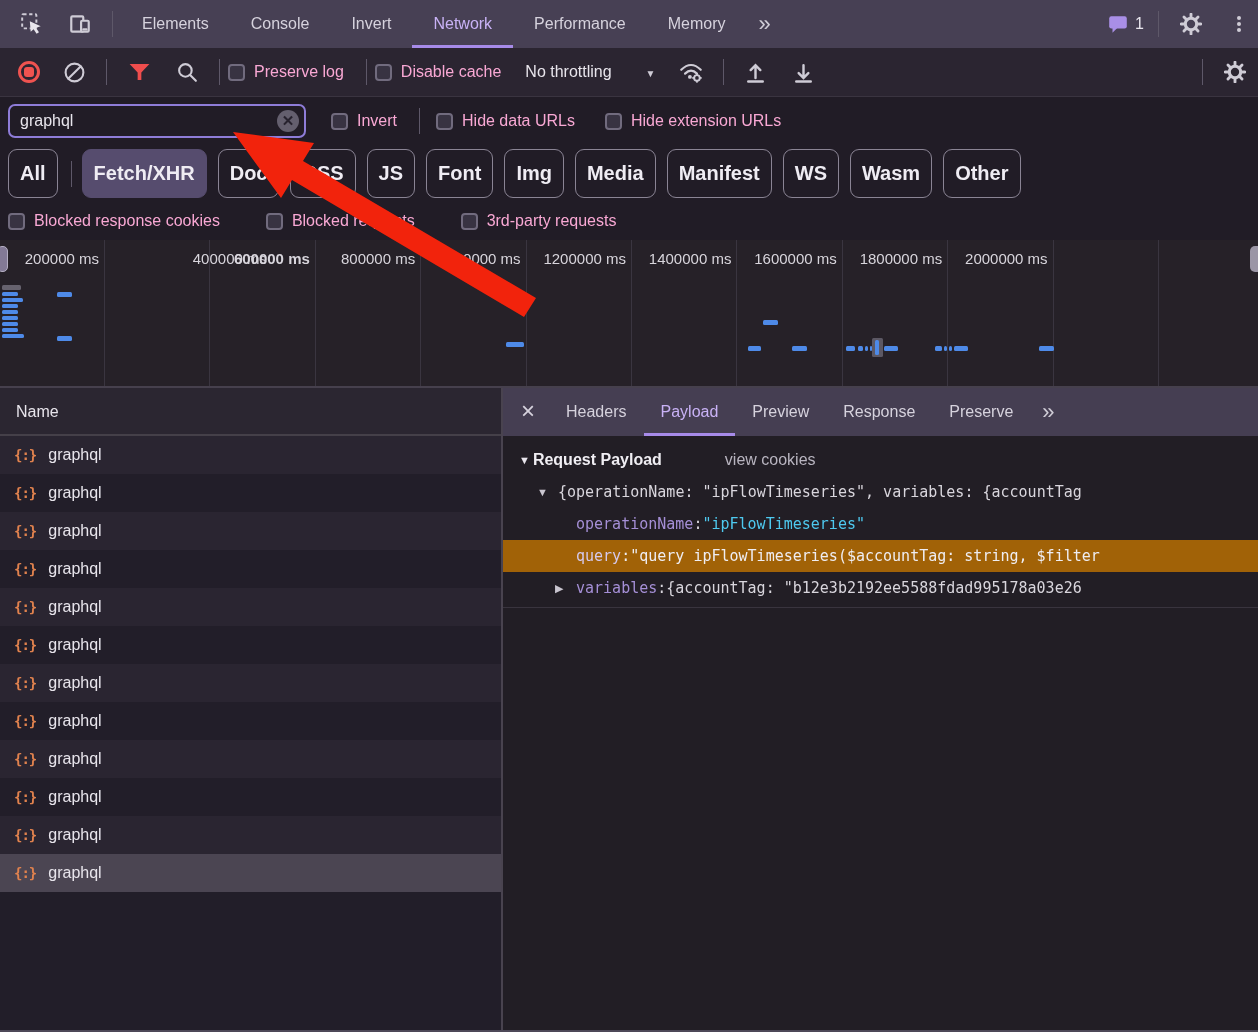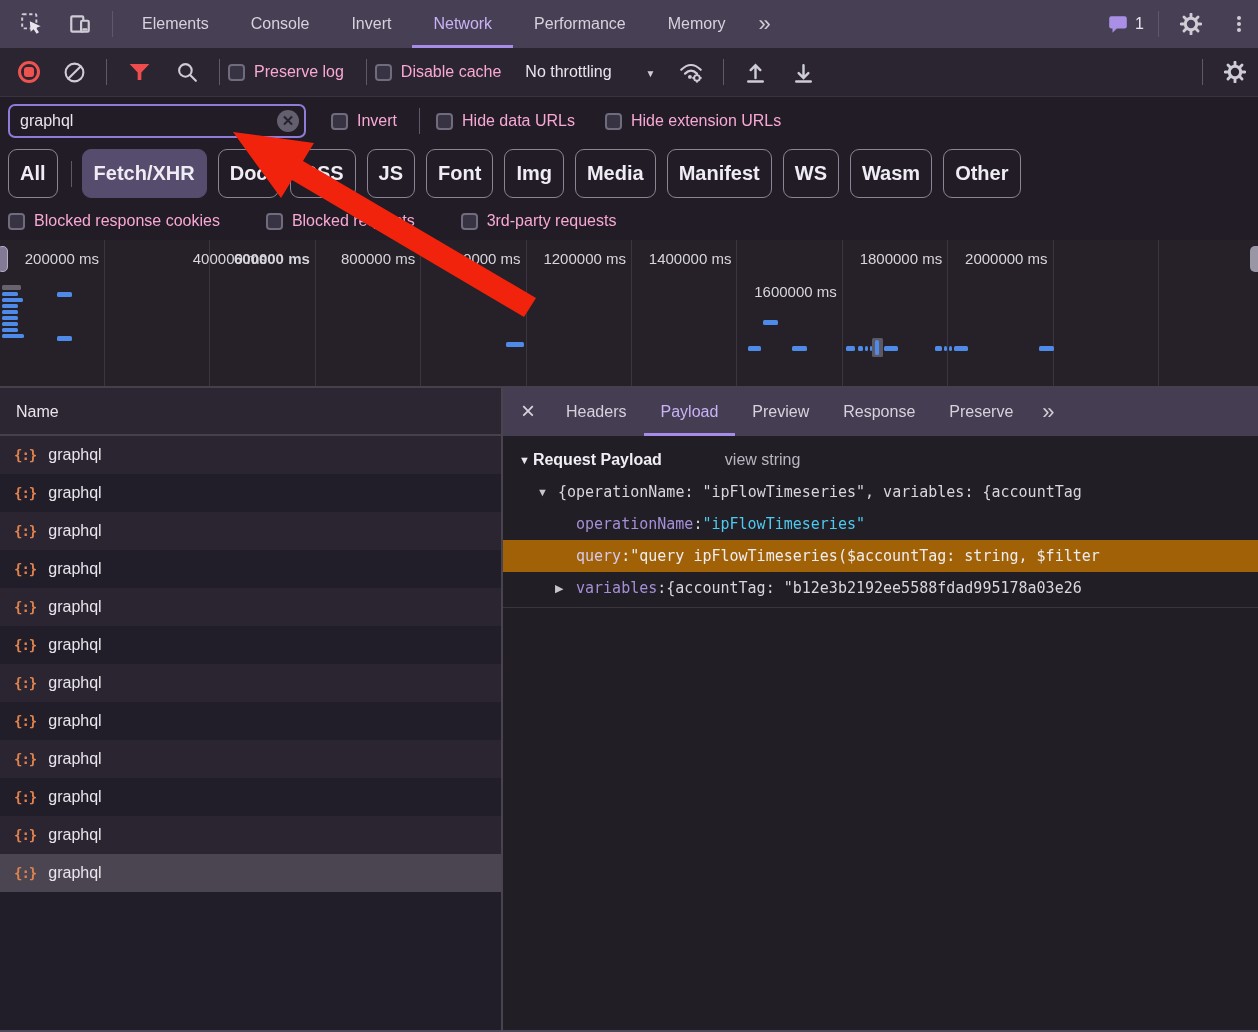--- a/index.html
+++ b/index.html
@@ -294,21 +294,21 @@
       <div class="ov-label" style="right: 948.2px; font-weight: bold;">600000 ms</div>
       <div class="ov-line" style="left: 420.2px;"></div>
       <div class="ov-label" style="right: 842.8px;">800000 ms</div>
       <div class="ov-line" style="left: 525.6px;"></div>
       <div class="ov-label" style="right: 737.4px;">1000000 ms</div>
       <div class="ov-line" style="left: 631px;"></div>
       <div class="ov-label" style="right: 632px;">1200000 ms</div>
       <div class="ov-line" style="left: 736.4px;"></div>
       <div class="ov-label" style="right: 526.6px;">1400000 ms</div>
       <div class="ov-line" style="left: 841.8px;"></div>
-      <div class="ov-label" style="right: 421.2px; margin-top: 33px;">1600000 ms</div>
+      <div class="ov-label" style="right: 421.2px;">1600000 ms</div>
       <div class="ov-line" style="left: 947.2px;"></div>
       <div class="ov-label" style="right: 315.8px;">1800000 ms</div>
       <div class="ov-line" style="left: 1052.6px;"></div>
       <div class="ov-label" style="right: 210.4px;">2000000 ms</div>
       <div class="ov-line" style="left: 1158px;"></div>
       <div class="ov-bar" style="left: 2px; top: 45px; width: 19px; height: 5px; background: rgb(102, 98, 110);"></div>
       <div class="ov-bar" style="left: 2px; top: 52px; width: 16px; height: 4px; background: rgb(78, 138, 232);"></div>
       <div class="ov-bar" style="left: 2px; top: 58px; width: 21px; height: 4px; background: rgb(78, 138, 232);"></div>
       <div class="ov-bar" style="left: 2px; top: 64px; width: 16px; height: 4px; background: rgb(78, 138, 232);"></div>
       <div class="ov-bar" style="left: 2px; top: 70px; width: 16px; height: 4px; background: rgb(78, 138, 232);"></div>
@@ -399,21 +399,21 @@
             <div class="dtab">Preview</div>
             <div class="dtab">Response</div>
             <div class="dtab">Preserve</div>
           </div>
         <span class="more-tabs">»</span>
       </div>
       <div class="dcontent">
         <div class="payload-head">
           <span class="tri">▼</span>
           <span class="ph-title">Request Payload</span>
-          <span class="view-src">view string</span>
+          <span class="view-src">view cookies</span>
         </div>
         <div id="treeRows">
             <div class="tree-row lvl0">
               <span class="toggle">▼</span>
               <span class="seg-plain">{operationName: "ipFlowTimeseries", variables: {accountTag</span>
             </div>
             <div class="tree-row lvl1">
               <span class="toggle"></span>
               <span class="seg-key">operationName</span>
               <span class="seg-plain">: </span>

